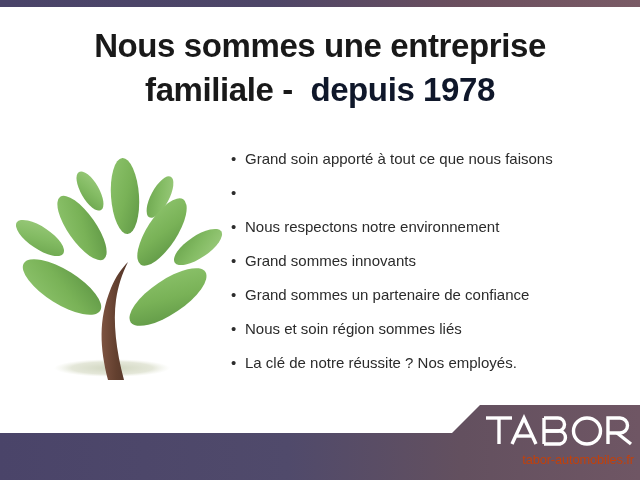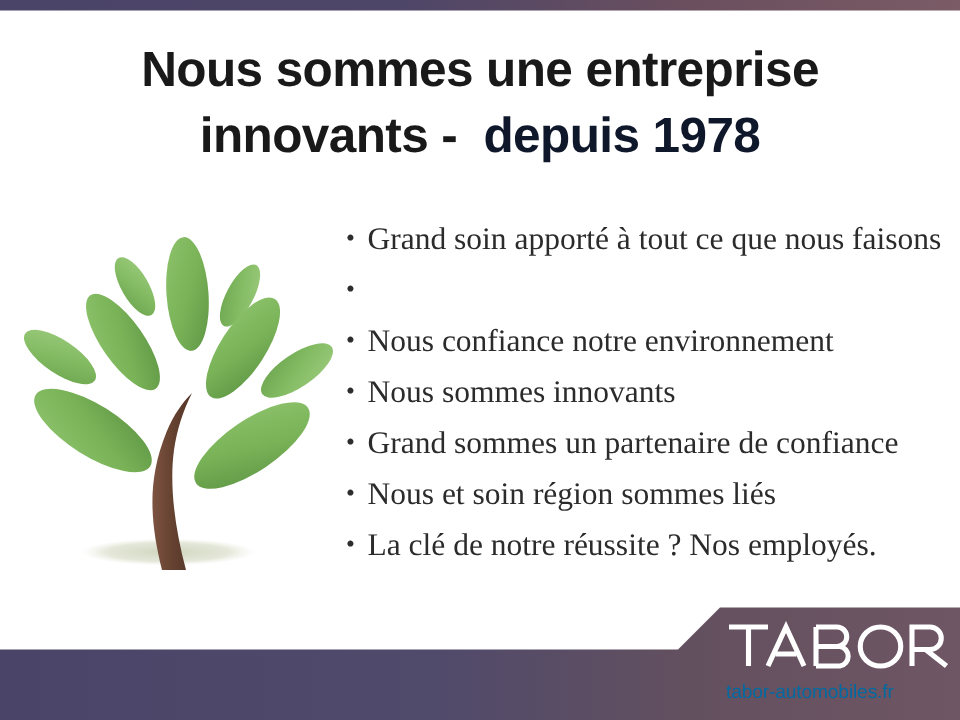--- a/index.html
+++ b/index.html
@@ -63,25 +63,24 @@
   }
   .bullet-dot {
     width: 14px;
     flex: 0 0 14px;
     font-size: 15px;
     line-height: 22px;
     color: #2d2d2d;
     text-align: left;
   }
   .bullet-text {
-    font-size: 21px;
+    font-size: 15px;
     line-height: 22px;
     color: #2b2b2b;
     white-space: nowrap;
-    font-family: Liberation Serif, serif;
   }
 
   
   #tree {
     position: absolute;
     left: 12px;
     top: 152px;
     width: 215px;
     height: 235px;
   }
@@ -99,53 +98,54 @@
     left: 484px;
     top: 414px;
     width: 150px;
   }
   #logo-wordmark {
     height: 33px;
     width: 150px;
   }
   #logo-tagline {
     margin-top: 1px;
+    text-align: right;
     font-size: 12.8px;
     letter-spacing: -0.1px;
-    color: #0369a1;
+    color: #c2410c;
     white-space: nowrap;
   }
 </style>
 </head>
 <body>
 
 <div id="slide">
 
   <div id="top-strip"></div>
 
   <div id="headline">
     <span class="line">Nous sommes une entreprise</span>
-    <span class="line"><span>innovants -  </span><span class="accent">depuis 1978</span></span>
+    <span class="line"><span>familiale -  </span><span class="accent">depuis 1978</span></span>
   </div>
 
   <div id="bullets">
     <div class="bullet-row">
       <span class="bullet-dot">•</span>
       <span class="bullet-text">Grand soin apporté à tout ce que nous faisons</span>
     </div>
     <div class="bullet-row">
       <span class="bullet-dot">•</span>
     </div>
     <div class="bullet-row">
       <span class="bullet-dot">•</span>
-      <span class="bullet-text">Nous confiance notre environnement</span>
-    </div>
-    <div class="bullet-row">
-      <span class="bullet-dot">•</span>
-      <span class="bullet-text">Nous sommes innovants</span>
+      <span class="bullet-text">Nous respectons notre environnement</span>
+    </div>
+    <div class="bullet-row">
+      <span class="bullet-dot">•</span>
+      <span class="bullet-text">Grand sommes innovants</span>
     </div>
     <div class="bullet-row">
       <span class="bullet-dot">•</span>
       <span class="bullet-text">Grand sommes un partenaire de confiance</span>
     </div>
     <div class="bullet-row">
       <span class="bullet-dot">•</span>
       <span class="bullet-text">Nous et soin région sommes liés</span>
     </div>
     <div class="bullet-row">

